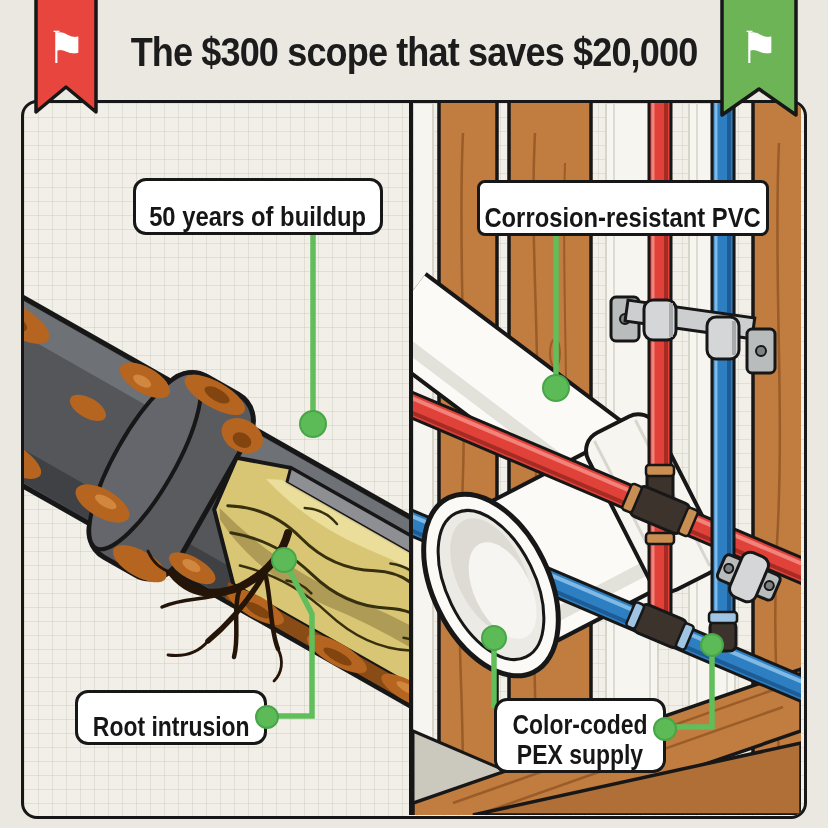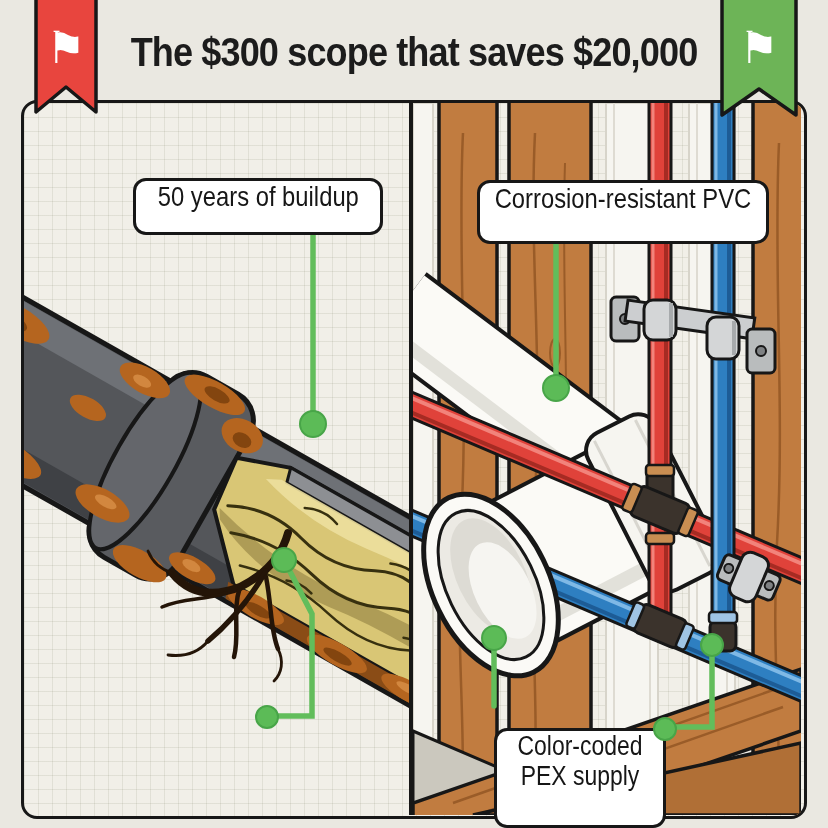--- a/index.html
+++ b/index.html
@@ -20,29 +20,29 @@
   .scene{position:absolute;top:0;height:712px;}
   .scene svg{display:block;}
   .scene-left{left:0;width:387px;}
   .scene-right{left:389px;width:388px;}
   .divider{position:absolute;left:385px;top:0;width:4px;height:712px;background:#171717;}
   
   .leads,.dots{position:absolute;left:0;top:0;width:828px;height:828px;pointer-events:none;}
   .leads{z-index:2;} .dots{z-index:5;}
   
   .callout{position:absolute;z-index:4;box-sizing:border-box;background:#ffffff;
-    border:3.5px solid #171717;border-radius:13px;display:flex;align-items:flex-start;
-    justify-content:center;color:#161616;font-weight:400;}
+    border:3.5px solid #171717;border-radius:13px;display:flex;align-items:flex-end;
+    justify-content:center;color:#161616;font-weight:700;}
   .callout .txt{display:inline-block;transform:scaleX(.85);transform-origin:center;
     white-space:nowrap;text-align:center;line-height:1.12;}
   .callout .txt.wrap{white-space:normal;}
   .co-buildup{left:133px;top:178px;width:250px;height:57px;font-size:28px;}
-  .co-pvc{left:477px;top:180px;width:292px;height:64px;font-size:28px;}
+  .co-pvc{left:477px;top:180px;width:292px;height:56px;font-size:28px;border-radius:8px;}
   .co-root{left:75px;top:690px;width:192px;height:55px;font-size:27px;}
-  .co-pex{left:494px;top:728px;width:172px;height:100px;font-size:27px;}
+  .co-pex{left:494px;top:698px;width:172px;height:75px;font-size:27px;}
   
   .ribbon{position:absolute;top:0;z-index:7;}
   .ribbon-left{left:33px;width:66px;height:118px;}
   .ribbon-right{left:719px;width:80px;height:122px;}
   .ribbon svg{display:block;}
   .flag-glyph{position:absolute;left:0;top:22px;width:100%;text-align:center;
     font-size:44px;color:#ffffff;font-family:"DejaVu Sans",sans-serif;}
 </style>
 </head>
 <body>
@@ -258,20 +258,23 @@
       <polyline points="712,645 712,727 667,727"></polyline>
     </g>
   </svg>
 
   <div class="callout co-buildup">
     <span class="txt">50 years of buildup</span>
   </div>
   <div class="callout co-pvc">
     <span class="txt">Corrosion-resistant PVC</span>
   </div>
+  <div class="callout co-root">
+    <span class="txt">Root intrusion</span>
+  </div>
   <div class="callout co-pex">
     <span class="txt wrap">Color-coded PEX supply</span>
   </div>
 
   <svg class="dots" viewBox="0 0 828 828">
     <g fill="#5cbb57" stroke="#48a548" stroke-width="2">
       <circle cx="313" cy="424" r="13"></circle>
       <circle cx="284" cy="560" r="12"></circle>
       <circle cx="267" cy="717" r="11"></circle>
       <circle cx="556" cy="388" r="13"></circle>

